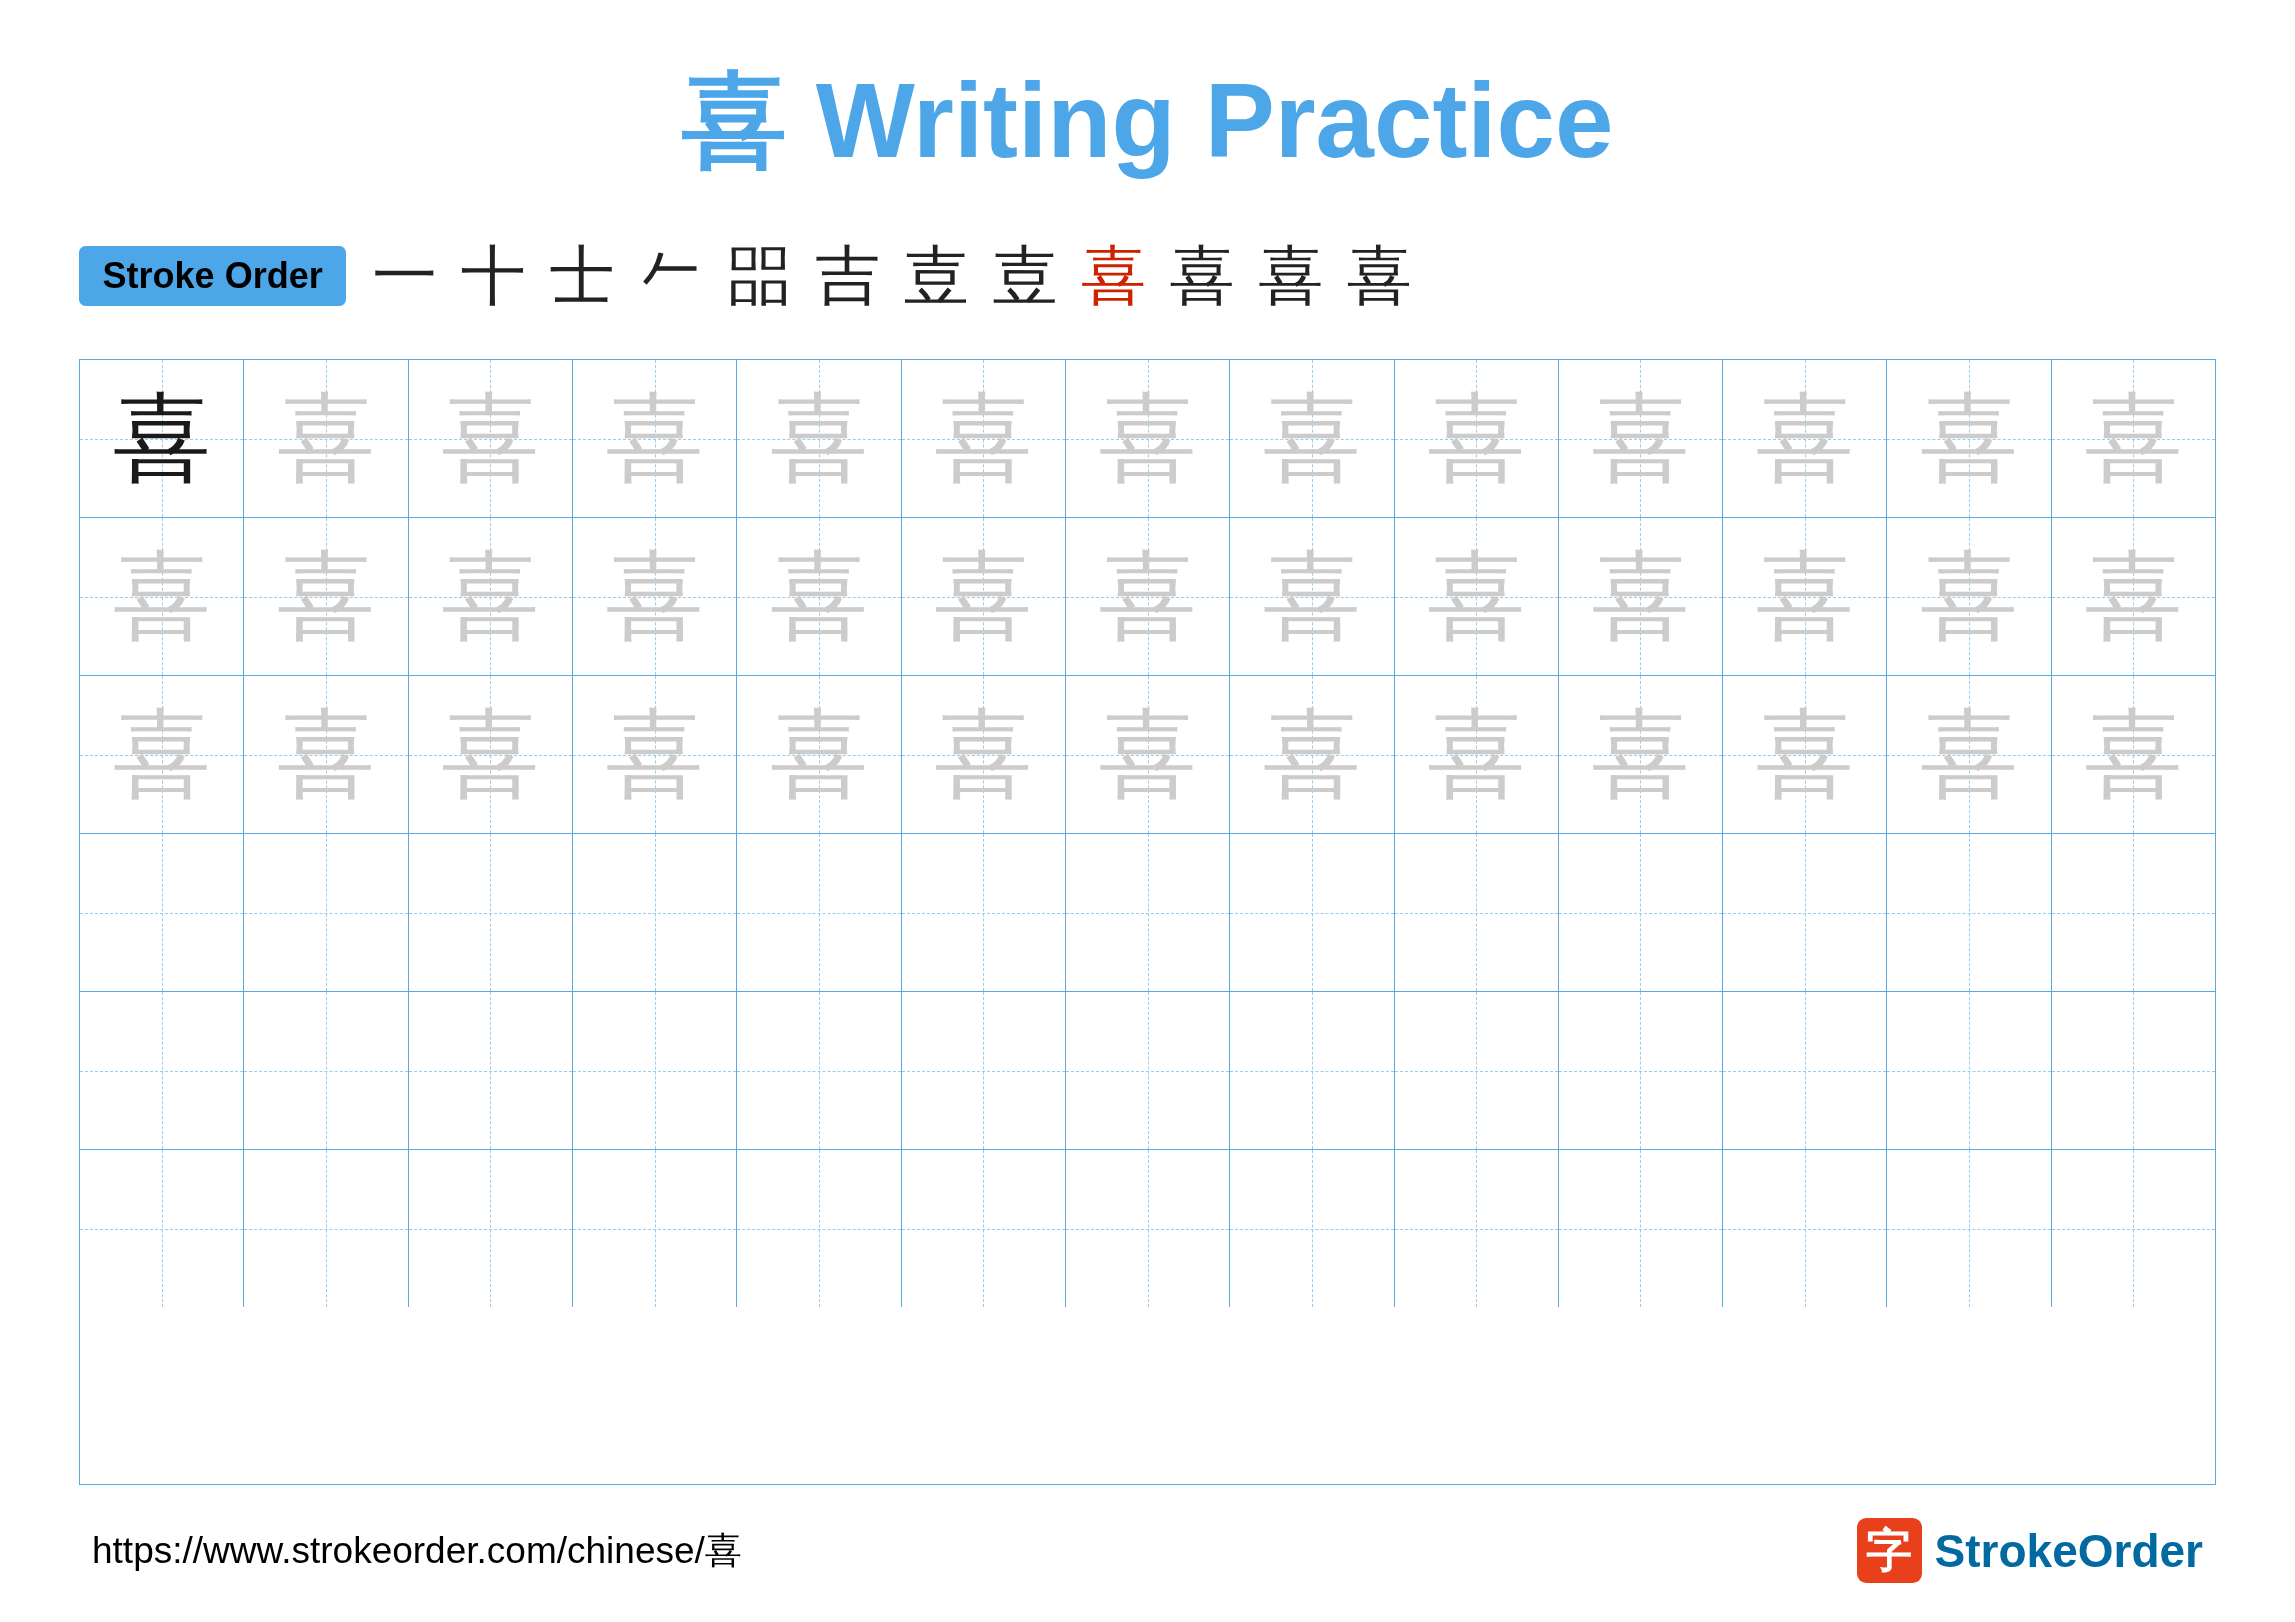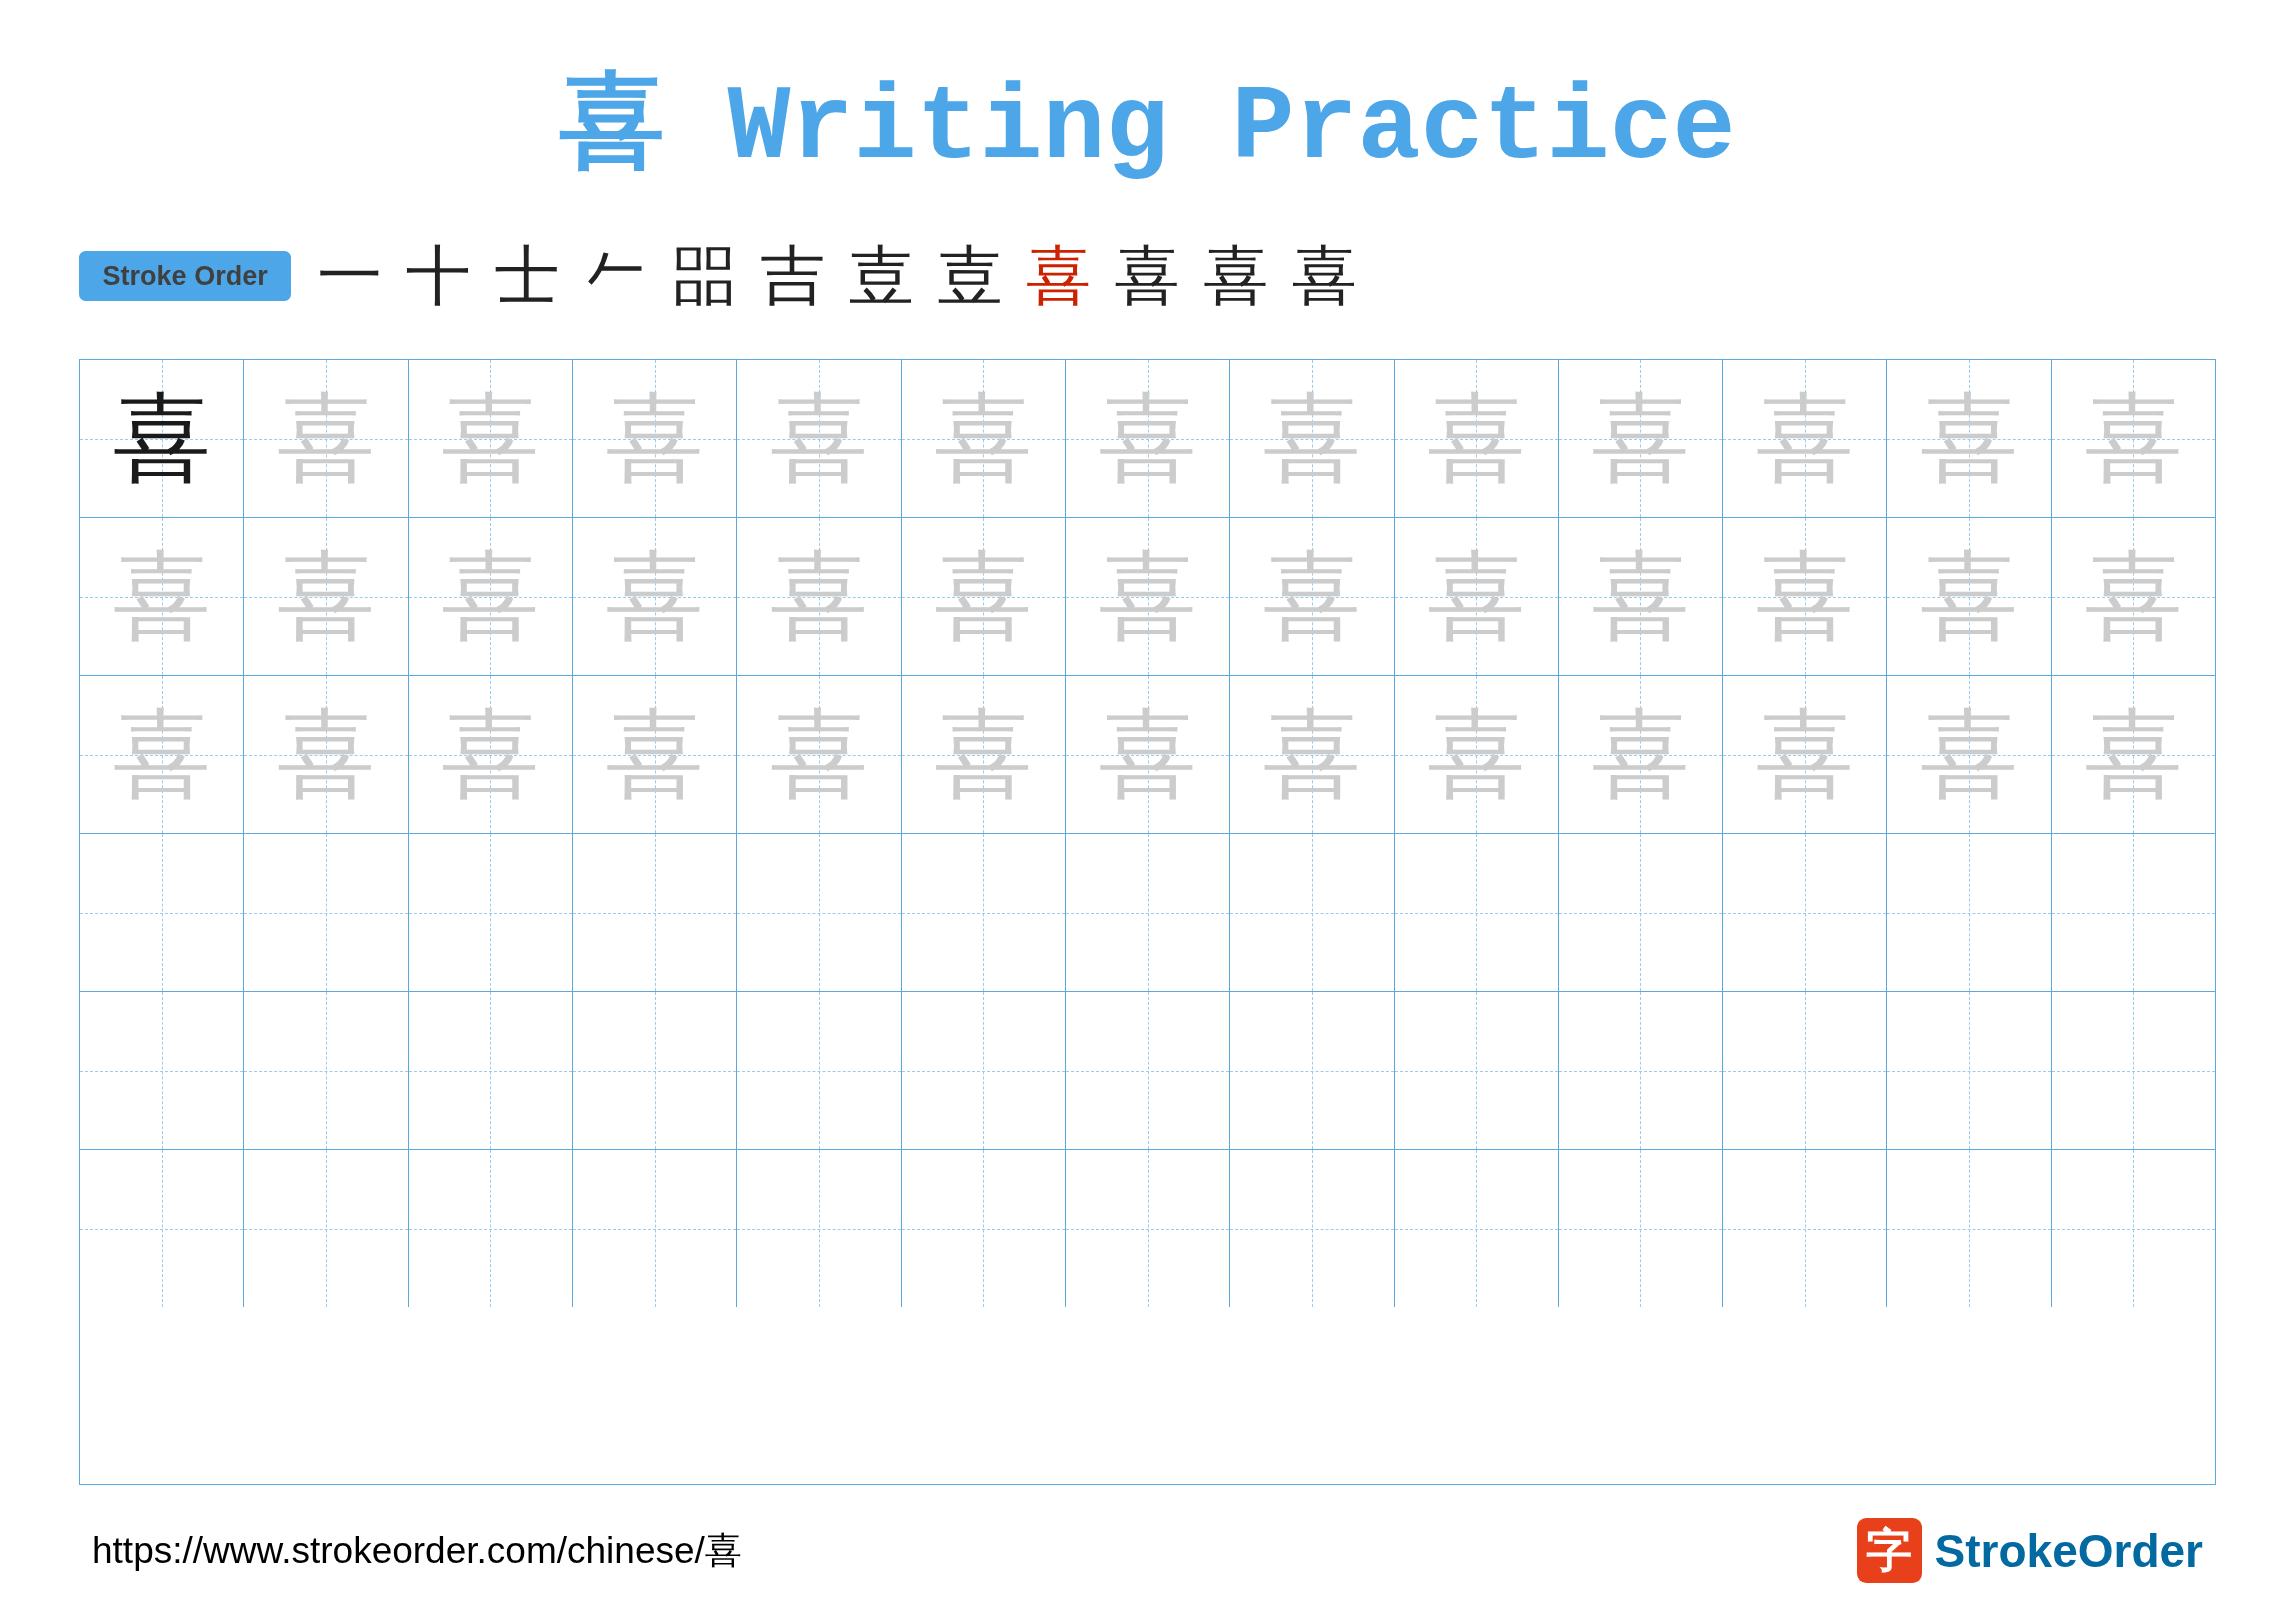--- a/index.html
+++ b/index.html
@@ -25,38 +25,38 @@
     
     .title-section {
       width: 100%;
       text-align: center;
       margin-bottom: 39px;
     }
     .title {
       font-size: 105px;
       font-weight: bold;
       color: #4da6e8;
-      font-family: Liberation Mono, monospace;
+      font-family: Liberation Sans, sans-serif;
     }
     .title-char {
       color: #4da6e8;
     }
 
     
     .stroke-order-section {
       width: 100%;
       display: flex;
       align-items: center;
       margin-bottom: 39px;
       gap: 26px;
     }
     .stroke-order-badge {
       background: #4da6e8;
-      color: #404040;
-      font-size: 27px;
+      color: #000000;
+      font-size: 36px;
       font-weight: bold;
       padding: 9.2px 23.6px;
       border-radius: 6.5px;
       white-space: nowrap;
       flex-shrink: 0;
     }
     .stroke-order-chars {
       display: flex;
       align-items: center;
       gap: 23.6px;

